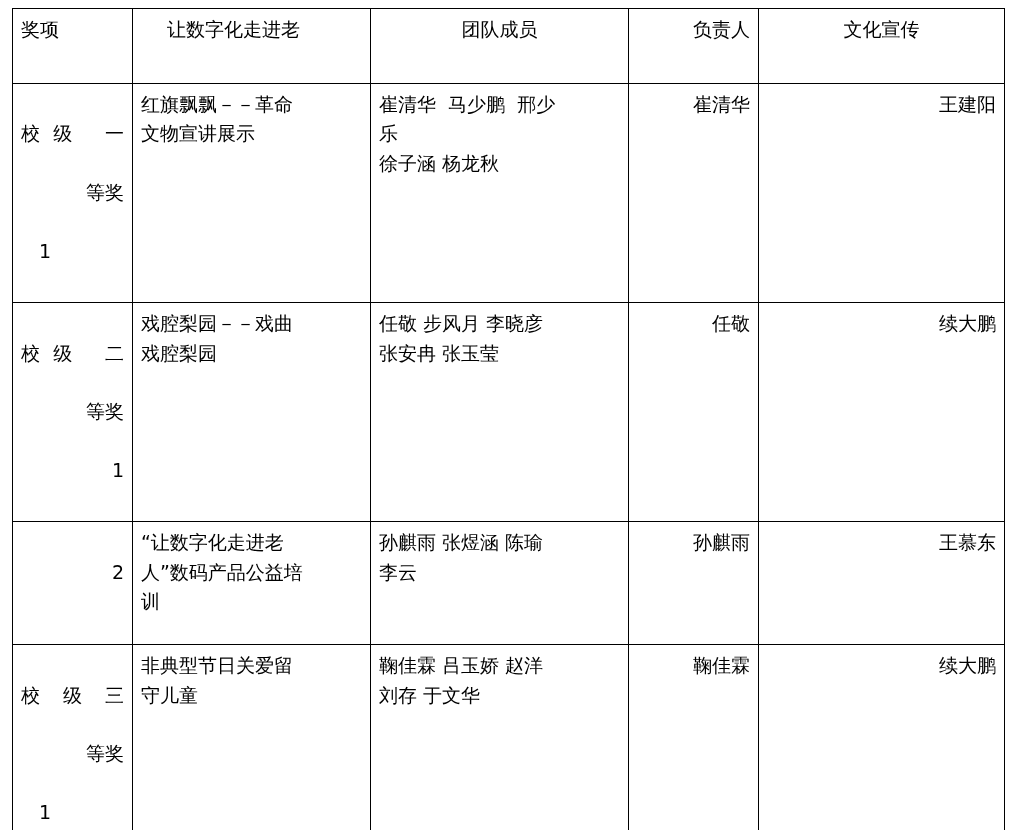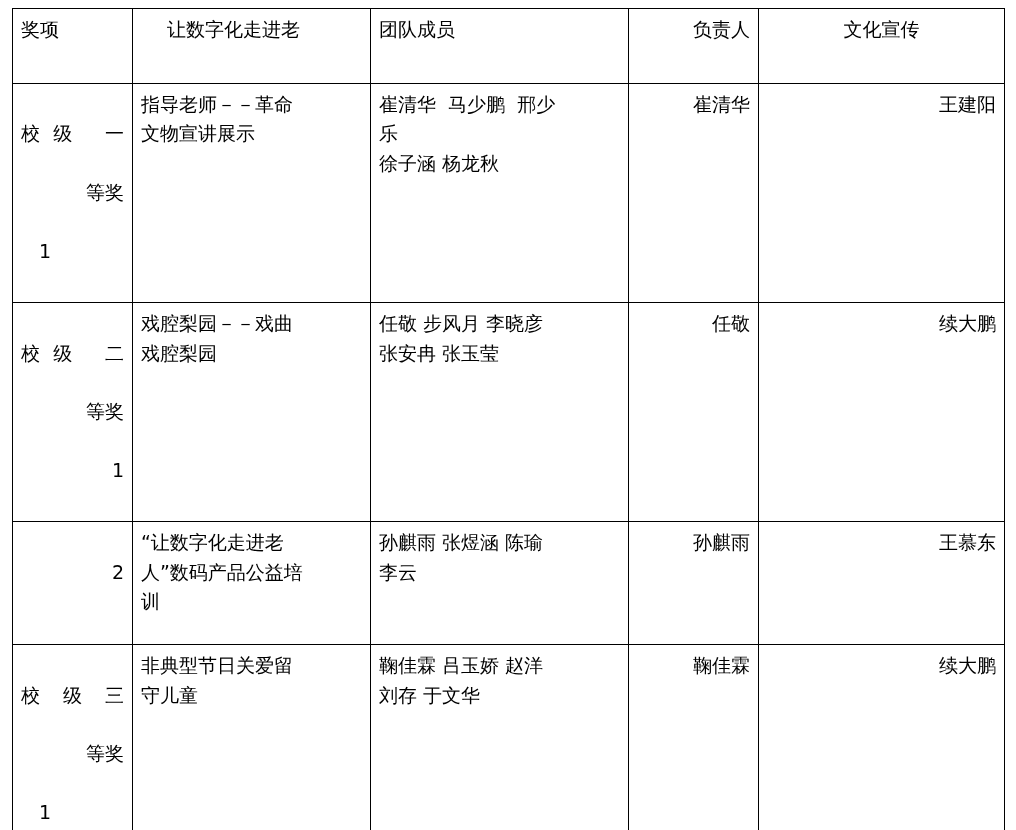--- a/index.html
+++ b/index.html
@@ -39,21 +39,21 @@
   col.c2 { width: 238px; }
   col.c3 { width: 258px; }
   col.c4 { width: 130px; }
   col.c5 { width: 246px; }
 
   .hdr td {
     height: 62px;
   }
   .hdr .h-c1 { text-align: left; }
   .hdr .h-c2 { text-align: left; text-indent: 26px; }
-  .hdr .h-c3 { }
+  .hdr .h-c3 { text-align: center; }
   .hdr .h-c4 { text-align: right; }
   .hdr .h-c5 { text-align: center; }
 
   .cell-lines span { display: block; white-space: pre; }
 
   .award-cell { white-space: pre-line; }
   .award-line { display: block; }
   .award-line.justify {
     text-align: justify;
     text-align-last: justify;
@@ -88,21 +88,21 @@
         <td class="h-c5">文化宣传</td>
       </tr>
 
       <tr class="row-tall">
         <td class="award-cell">
           <span class="award-line justify">校级 一</span>
           <span class="award-line left">等奖</span>
           <span class="award-line indent">1</span>
         </td>
         <td class="cell-lines">
-          <span>指导老师－－革命</span>
+          <span>红旗飘飘－－革命</span>
           <span>文物宣讲展示</span>
         </td>
         <td class="cell-lines">
           <span>崔清华  马少鹏  邢少</span>
           <span>乐</span>
           <span>徐子涵 杨龙秋</span>
         </td>
         <td class="left">崔清华</td>
         <td class="center">王建阳</td>
       </tr>

